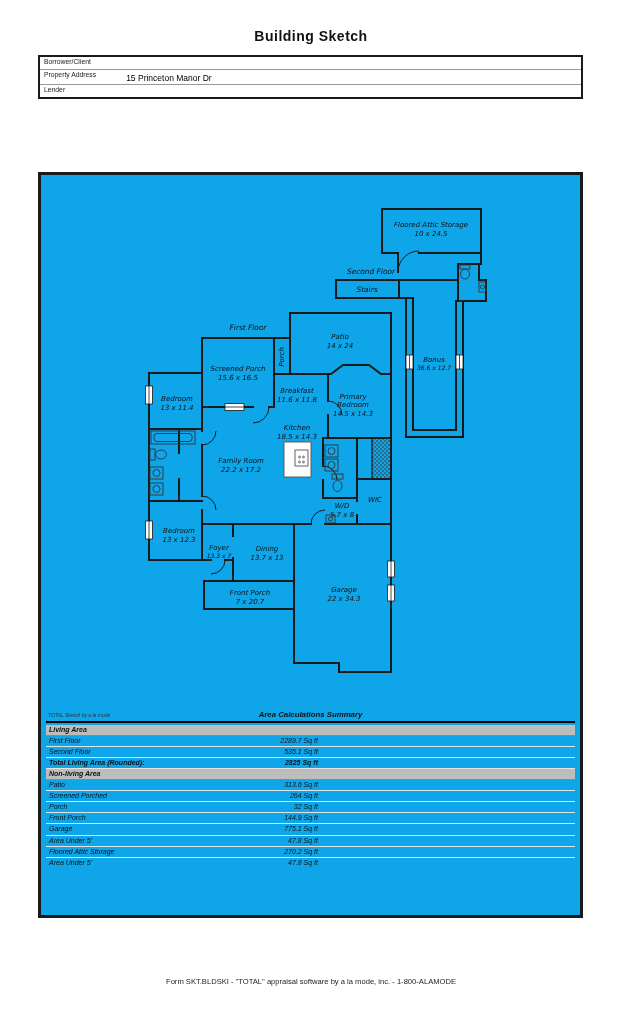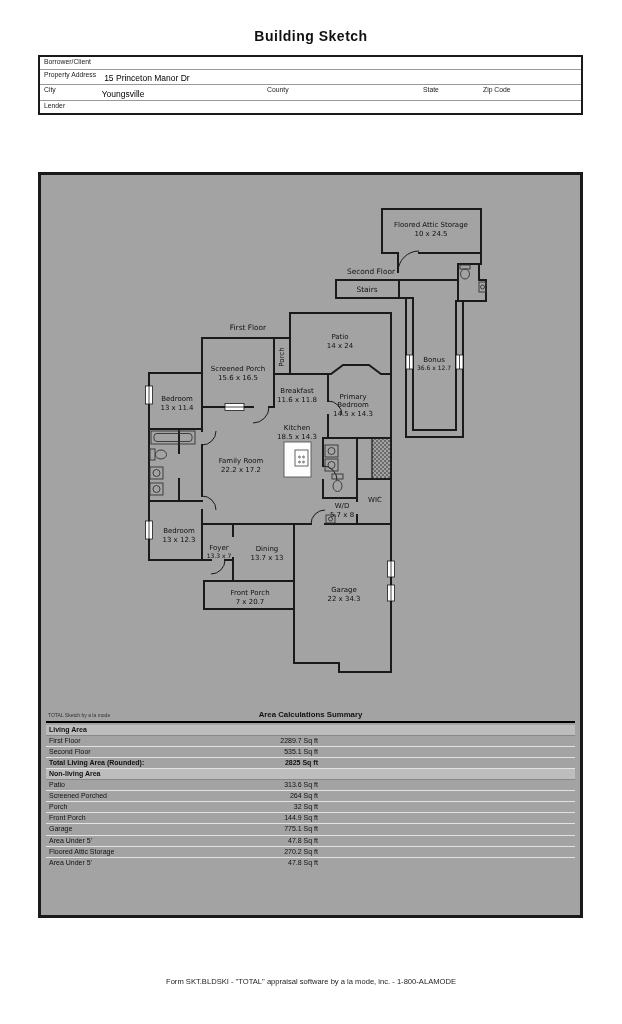--- a/index.html
+++ b/index.html
@@ -5,24 +5,24 @@
   html,body{margin:0;padding:0;background:#ffffff;}
   .sheet{position:relative;width:622px;height:1024px;background:#fff;overflow:hidden;
          font-family:"Liberation Sans",sans-serif;color:#111;padding-left:40px;}
   .title{position:absolute;top:28px;left:0;width:622px;text-align:center;
          font-size:14px;font-weight:bold;letter-spacing:.5px;}
   
   .form-box{position:absolute;left:38px;top:55px;width:541px;border:2px solid #1a1a1a;background:#fff;}
   .frow{position:relative;border-bottom:1px solid #999;display:flex;align-items:flex-end;padding:1px 4px 1px 4px;}
   .frow:last-child{border-bottom:none;}
   .flabel{font-size:6.8px;color:#222;align-self:flex-start;}
-  .fvalue{font-size:8.5px;color:#000;margin-left:8px;}
+  .fvalue{font-size:8.5px;color:#000;margin-left:30px;}
   .abs{position:absolute;top:1px;font-size:6.8px;color:#222;}
   
-  .sketch-box{position:absolute;left:38px;top:172px;width:539px;height:740px;border:3px solid #1a1a1a;background:#a3a3a3;}
+  .sketch-box{position:absolute;left:38px;top:172px;width:539px;height:740px;border:3px solid #1a1a1a;background:#0ea5e9;font-style:italic;}
   svg text{font-family:"DejaVu Sans",sans-serif;fill:#111;}
   .rm{font-size:7px;}
   .fl{font-size:7.4px;}
   .sm{font-size:6px;}
   
   .summary{position:absolute;left:5px;top:526px;width:529px;margin-top:8px;}
   .sum-head{position:relative;height:11px;}
   .watermark{position:absolute;left:2px;top:3px;font-size:5px;color:#333;}
   .sum-title{position:absolute;left:0;width:100%;top:1px;text-align:center;font-weight:bold;font-size:7.8px;}
   .rule{height:0;border-top:2.5px solid #000;margin:1px 0 2px 0;}
@@ -40,27 +40,20 @@
 
   <div class="title">Building Sketch</div>
 
   <div class="form-box">
     <div class="frow" style="height:10px">
       <span class="flabel">Borrower/Client</span>
     </div>
     <div class="frow" style="height:12px">
       <span class="flabel">Property Address</span>
       <span class="fvalue">15 Princeton Manor Dr</span>
-    </div>
-    <div class="frow" style="height:13px">
-      <span class="flabel">City</span>
-      <span class="fvalue" style="margin-left:46px">Youngsville</span>
-      <span class="abs" style="left:227px">County</span>
-      <span class="abs" style="left:383px">State</span>
-      <span class="abs" style="left:443px">Zip Code</span>
     </div>
     <div class="frow" style="height:10px">
       <span class="flabel">Lender</span>
     </div>
   </div>
 
   <div class="sketch-box">
     <svg width="539" height="524" viewBox="40 174 539 524">
       <defs>
         <pattern id="hatch" patternUnits="userSpaceOnUse" width="4" height="4">

